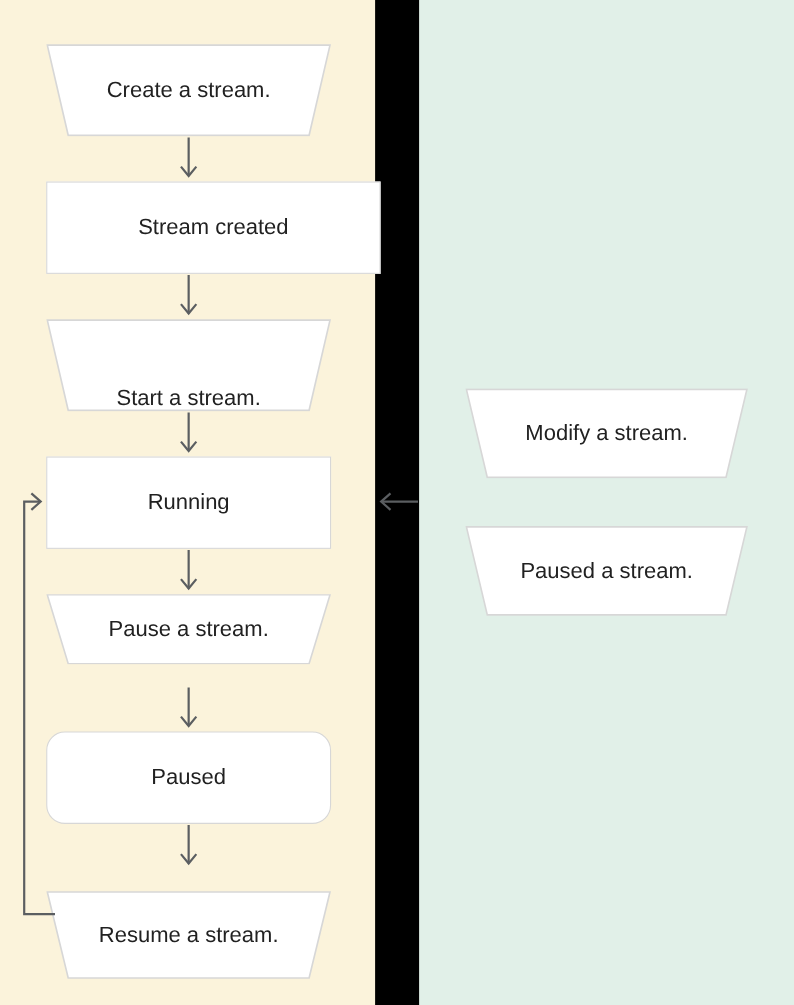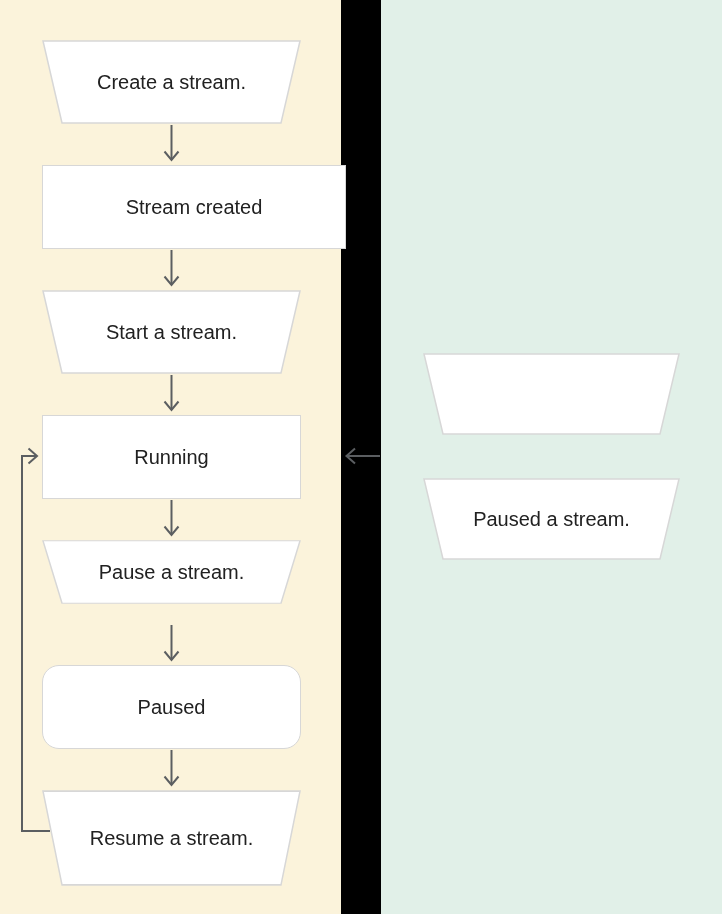--- a/index.html
+++ b/index.html
@@ -103,21 +103,21 @@
     <svg class="shape" viewBox="0 0 259 84" preserveAspectRatio="none">
       <polygon points="1,1 258,1 239,83 20,83"></polygon>
     </svg>
     <span class="label">Create a stream.</span>
   </div>
 
   <div class="node rect" style="left:42px; top:165px; width:304px; height:84px;">
     <span class="label">Stream created</span>
   </div>
 
-  <div class="node trap" style="left:42px; top:290px; width:259px; height:84px;">
+  <div class="node trap" style="left:42px; top:290px; width:259px; height:84px;align-items:flex-end;">
     <svg class="shape" viewBox="0 0 259 84" preserveAspectRatio="none">
       <polygon points="1,1 258,1 239,83 20,83"></polygon>
     </svg>
     <span class="label">Start a stream.</span>
   </div>
 
   <div class="node rect" style="left:42px; top:415px; width:259px; height:84px;">
     <span class="label">Running</span>
   </div>
 
@@ -125,31 +125,32 @@
     <svg class="shape" viewBox="0 0 259 84" preserveAspectRatio="none">
       <polygon points="1,1 258,1 239,83 20,83"></polygon>
     </svg>
     <span class="label">Pause a stream.</span>
   </div>
 
   <div class="node rect" style="left:42px; top:665px; width:259px; height:84px;border-radius:17px;">
     <span class="label">Paused</span>
   </div>
 
-  <div class="node trap" style="left:42px; top:790px; width:259px; height:96px;">
+  <div class="node trap" style="left:42px; top:810px; width:259px; height:80px;">
     <svg class="shape" viewBox="0 0 259 84" preserveAspectRatio="none">
       <polygon points="1,1 258,1 239,83 20,83"></polygon>
     </svg>
     <span class="label">Resume a stream.</span>
   </div>
 
   <div class="node trap" style="left:423px; top:353px; width:257px; height:82px;">
     <svg class="shape" viewBox="0 0 257 82" preserveAspectRatio="none">
       <polygon points="1,1 256,1 237,81 20,81"></polygon>
     </svg>
+    <span class="label">Modify a stream.</span>
   </div>
 
   <div class="node trap" style="left:423px; top:478px; width:257px; height:82px;">
     <svg class="shape" viewBox="0 0 257 82" preserveAspectRatio="none">
       <polygon points="1,1 256,1 237,81 20,81"></polygon>
     </svg>
     <span class="label">Paused a stream.</span>
   </div>
 
 </div>

